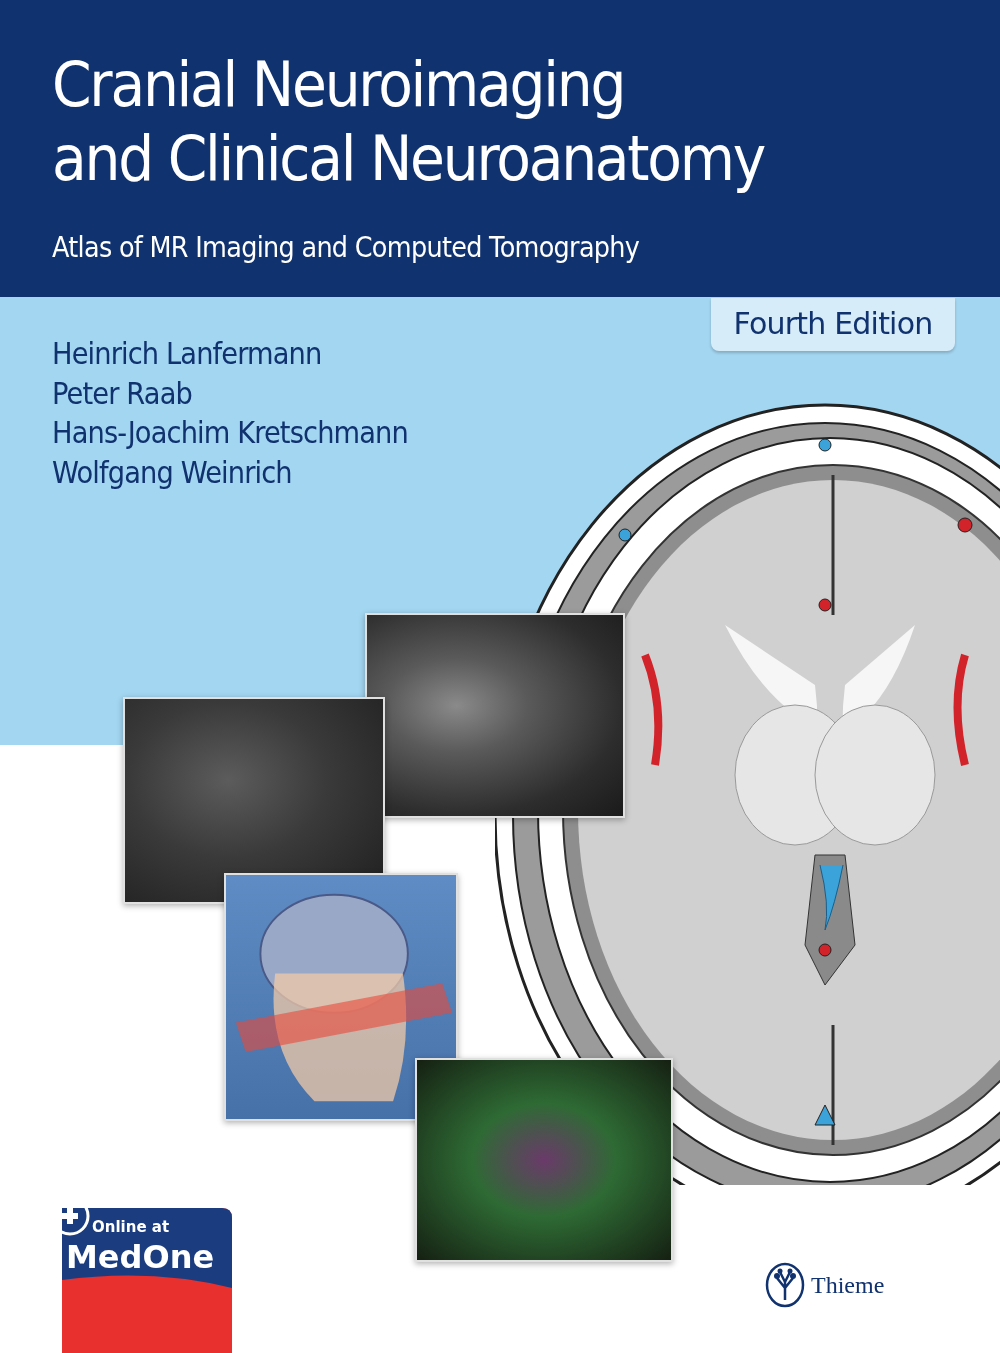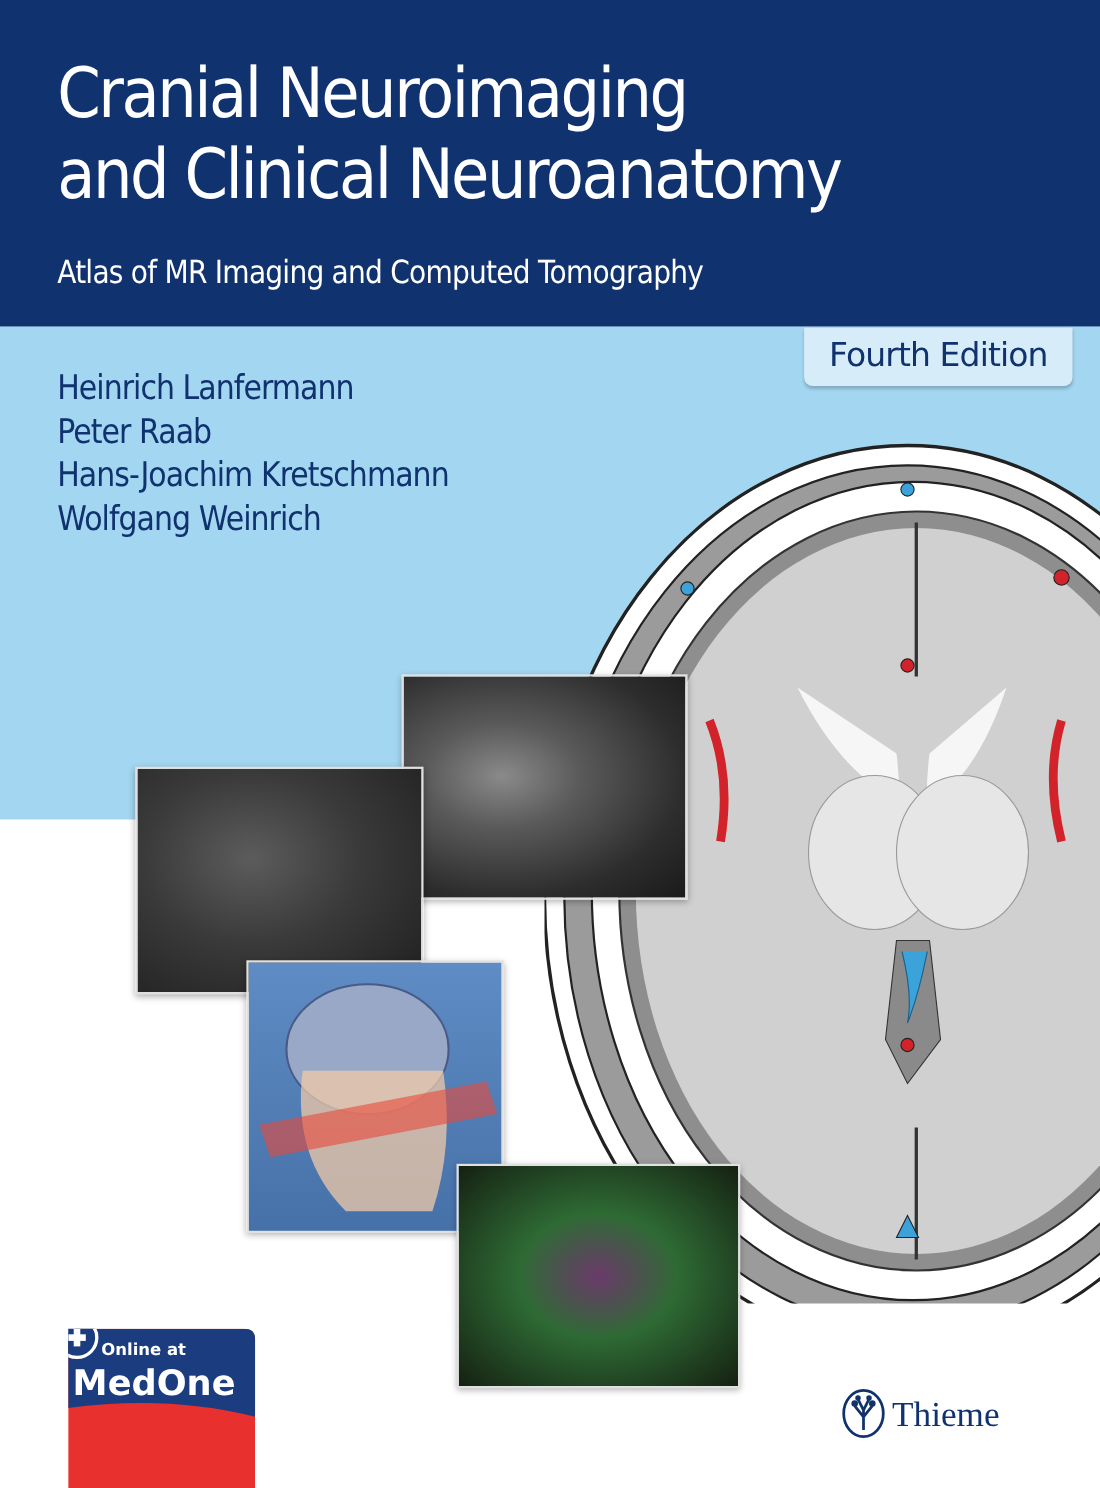--- a/index.html
+++ b/index.html
@@ -1,31 +1,31 @@
 <!DOCTYPE html>
 <html><head>
 <meta charset="utf-8">
 <style>
   * { box-sizing: border-box; margin: 0; padding: 0; }
   body { width: 1000px; height: 1353px; position: relative; overflow: hidden; background: #ffffff; font-family: "Liberation Sans", sans-serif; }
   .top-band { position: absolute; left: 0; top: 0; width: 1000px; height: 297px; background: #10326f; }
   .title { position: absolute; left: 52px; top: 48px; color: #ffffff; font-size: 63px; line-height: 74px; font-family: "DejaVu Sans", sans-serif; font-weight: normal; letter-spacing: -2.5px; transform: scaleX(0.9); transform-origin: left top; white-space: nowrap; }
   .subtitle { position: absolute; left: 52px; top: 230px; color: #ffffff; font-size: 29px; font-family: "DejaVu Sans", sans-serif; letter-spacing: -0.8px; transform: scaleX(0.88); transform-origin: left top; white-space: nowrap; }
   .light-band { position: absolute; left: 0; top: 297px; width: 1000px; height: 448px; background: #a3d6f1; }
-  .edition { position: absolute; left: 711px; top: 298px; width: 244px; height: 53px; background: #d7ecf9; border-radius: 0 0 8px 8px; box-shadow: 0 2px 3px rgba(0,0,0,0.2); color: #10326f; font-size: 30px; font-family: "DejaVu Sans", sans-serif; letter-spacing: -0.8px; text-align: center; line-height: 52px; margin-left: 20px; }
+  .edition { position: absolute; left: 711px; top: 298px; width: 244px; height: 53px; background: #d7ecf9; border-radius: 0 0 8px 8px; box-shadow: 0 2px 3px rgba(0,0,0,0.2); color: #10326f; font-size: 30px; font-family: "DejaVu Sans", sans-serif; letter-spacing: -0.8px; text-align: center; line-height: 52px; }
   .authors { position: absolute; left: 52px; top: 334px; color: #10326f; font-size: 31px; font-family: "DejaVu Sans", sans-serif; letter-spacing: -1px; line-height: 39.5px; transform: scaleX(0.88); transform-origin: left top; white-space: nowrap; }
   .brain { position: absolute; left: 495px; top: 385px; width: 620px; height: 800px; }
   .img { position: absolute; border: 2px solid #e0e0e0; box-shadow: 0 2px 6px rgba(0,0,0,0.3); }
   .img1 { left: 365px; top: 613px; width: 260px; height: 205px; background: radial-gradient(ellipse at 35% 45%, #8a8a8a 0%, #5a5a5a 30%, #2d2d2d 70%, #1a1a1a 100%); }
   .img2 { left: 123px; top: 697px; width: 262px; height: 207px; background: radial-gradient(ellipse at 40% 40%, #5c5c5c 0%, #3a3a3a 45%, #1e1e1e 100%); }
   .img3 { left: 224px; top: 873px; width: 234px; height: 248px; background: linear-gradient(180deg, #5f8cc4 0%, #4670a8 100%); }
   .img4 { left: 415px; top: 1058px; width: 258px; height: 204px; background: radial-gradient(ellipse at 50% 50%, #6a3a6a 0%, #2e6a34 40%, #152012 100%); }
   .medone { position: absolute; left: 62px; top: 1208px; width: 170px; height: 172px; }
   .thieme { position: absolute; left: 765px; top: 1260px; height: 50px; display: flex; align-items: center; color: #10326f; }
-  .thieme-text { font-family: "Liberation Serif", serif; font-size: 32px; margin-left: 6px; }
+  .thieme-text { font-family: "Liberation Serif", serif; font-size: 24px; margin-left: 6px; }
 </style>
 </head>
 <body>
 
 <div class="top-band"></div>
 <div class="title">
   <div>Cranial Neuroimaging</div>
   <div>and Clinical Neuroanatomy</div>
 </div>
 <div class="subtitle">Atlas of MR Imaging and Computed Tomography</div>

